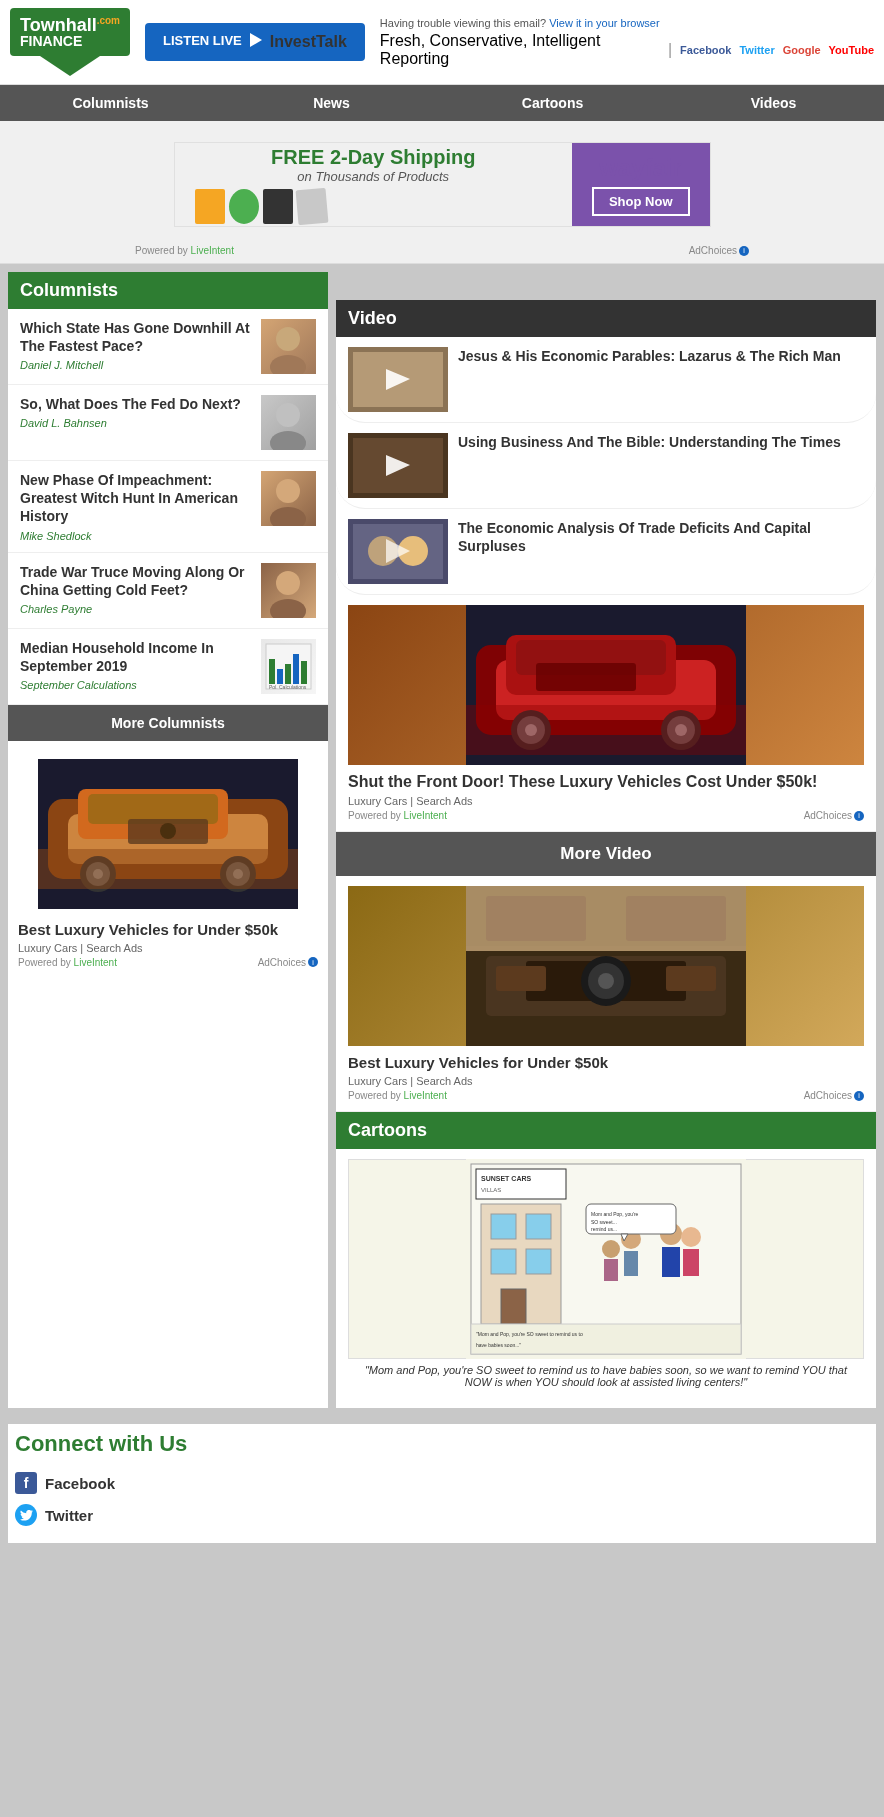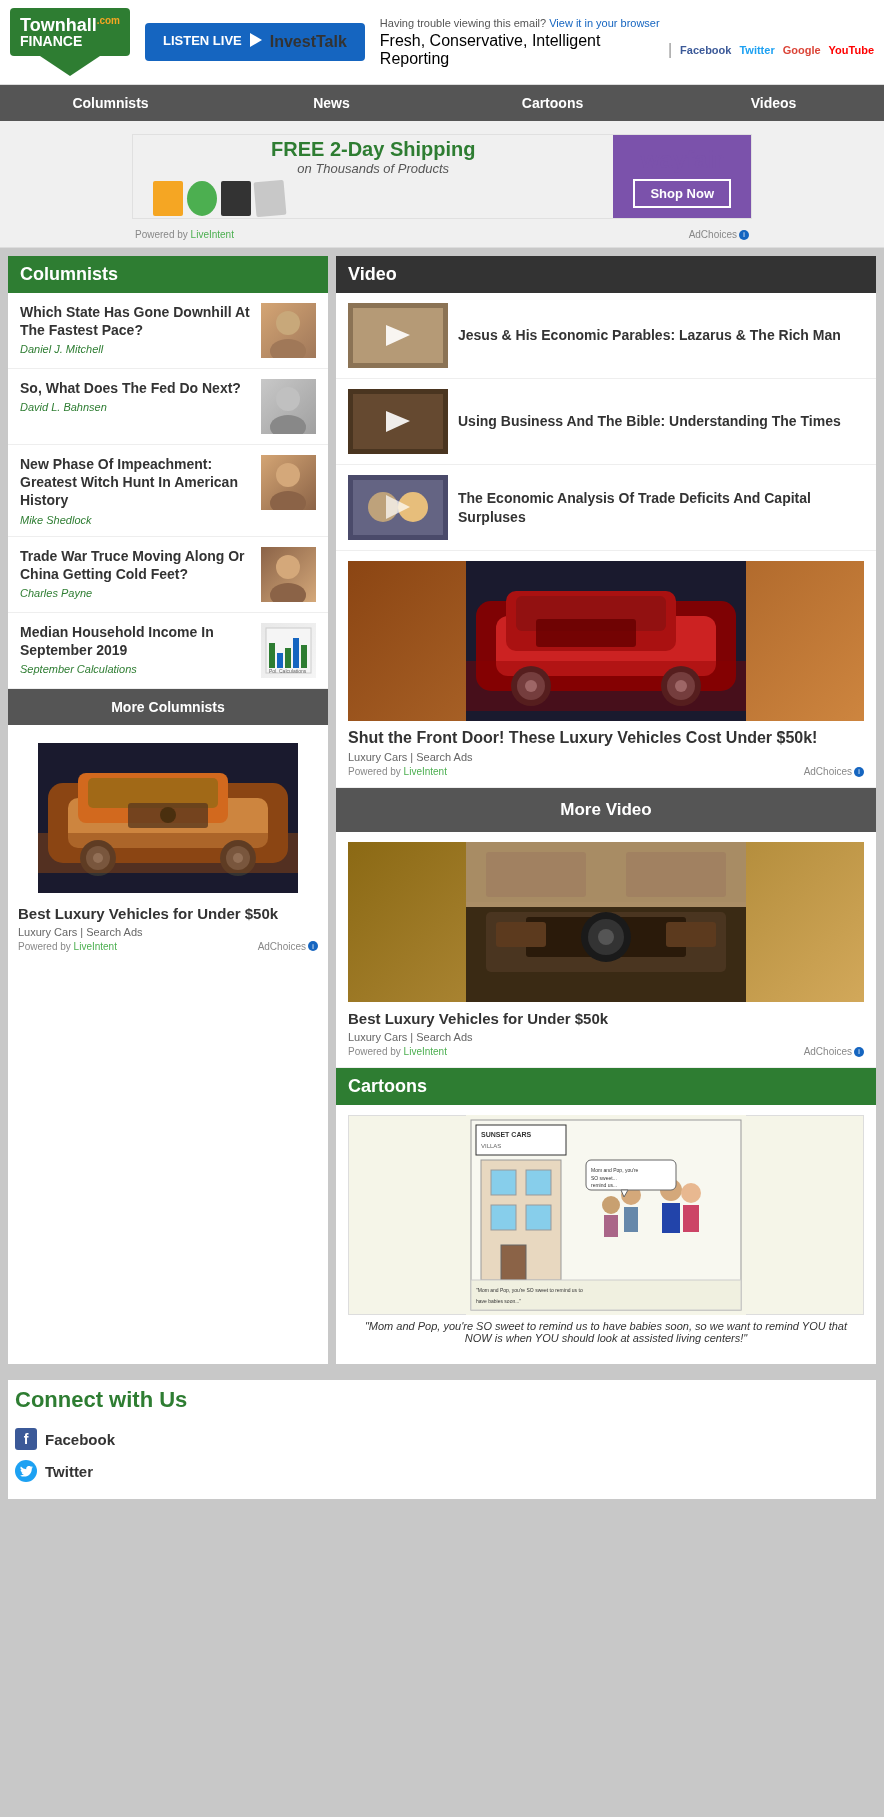--- a/index.html
+++ b/index.html
@@ -53,23 +53,23 @@
     
     .more-btn { background: #555; color: #fff; text-align: center; padding: 10px; font-size: 14px; font-weight: bold; cursor: pointer; width: 100%; display: block; }
     
     
     .ad-box-left { margin: 8px 0; background: #fff; padding: 10px; }
     .ad-car-title { font-size: 15px; font-weight: bold; color: #333; margin: 8px 0 4px; }
     .ad-source { font-size: 11px; color: #666; margin-bottom: 3px; }
     .ad-powered { font-size: 10px; color: #888; display: flex; justify-content: space-between; }
     
     
-    .right-col { flex: 1; background: #fff; margin-left: 8px; }
-    
-    .video-item { display: flex; align-items: center; padding: 10px 12px; border-bottom: 1px solid #eee; gap: 10px; }
+    .right-col { flex: 1; background: #fff; margin-left: 8px; margin-top: 28px; }
+    
+    .video-item { display: flex; align-items: flex-start; padding: 10px 12px; border-bottom: 1px solid #eee; gap: 10px; border-radius: 29px; }
     .video-thumb { width: 100px; height: 65px; background: #888; flex-shrink: 0; }
     .video-title { font-size: 14px; color: #333; font-weight: bold; line-height: 1.3; }
     
     .more-video-btn { background: #555; color: #fff; text-align: center; padding: 12px; font-size: 17px; font-weight: bold; cursor: pointer; display: block; width: 100%; }
     
     
     .ad-right-large { padding: 10px 12px; border-bottom: 1px solid #eee; }
     .ad-large-img { width: 100%; height: 160px; background: linear-gradient(135deg, #8B4513, #CD853F); display: flex; align-items: center; justify-content: center; margin-bottom: 8px; }
     .ad-large-title { font-size: 16px; font-weight: bold; color: #333; margin-bottom: 4px; }
     
@@ -88,21 +88,21 @@
     
     .img-person1 { background: linear-gradient(135deg, #d4a574, #a0785a); }
     .img-person2 { background: linear-gradient(135deg, #c8c8c8, #a0a0a0); }
     .img-person3 { background: linear-gradient(135deg, #d4a574, #8B6347); }
     .img-chart { background: linear-gradient(135deg, #e8e8e8, #f5f5f5); }
     
     .liveintent { color: #4caf50; font-size: 10px; }
     .adchoices { font-size: 10px; color: #888; display: flex; align-items: center; gap: 2px; }
     .adchoices-icon { width: 10px; height: 10px; background: #1565c0; border-radius: 50%; display: inline-flex; align-items: center; justify-content: center; color: white; font-size: 7px; }
 
-    .wayfair-ad-full { background: #f8f8f8; width: 620px; height: 85px; margin: 8px auto; display: flex; align-items: center; border: 1px solid #e0e0e0; overflow: hidden; }
+    .wayfair-ad-full { background: #f8f8f8; width: 537px; height: 85px; margin: 16px auto; display: flex; align-items: center; border: 1px solid #e0e0e0; overflow: hidden; }
     .wayfair-left { background: #f0f0f0; padding: 15px 20px; flex: 1; }
     .wayfair-right { background: #7b52ab; display: flex; flex-direction: column; align-items: center; justify-content: center; padding: 15px 20px; }
     .free-ship { font-size: 20px; font-weight: bold; color: #2e7d32; }
     .free-ship-sub { font-size: 13px; color: #555; font-style: italic; }
     .wayfair-logo-text { color: #7b52ab; font-size: 24px; font-weight: bold; margin-bottom: 5px; }
     .shop-now-btn { background: #7b52ab; color: white; border: 2px solid white; padding: 5px 15px; font-size: 13px; font-weight: bold; }
     
     .cartoon-scene { width: 100%; height: 200px; background: #f5f5e8; display: flex; align-items: center; justify-content: center; border: 1px solid #ddd; position: relative; }
   </style>
 </head>

